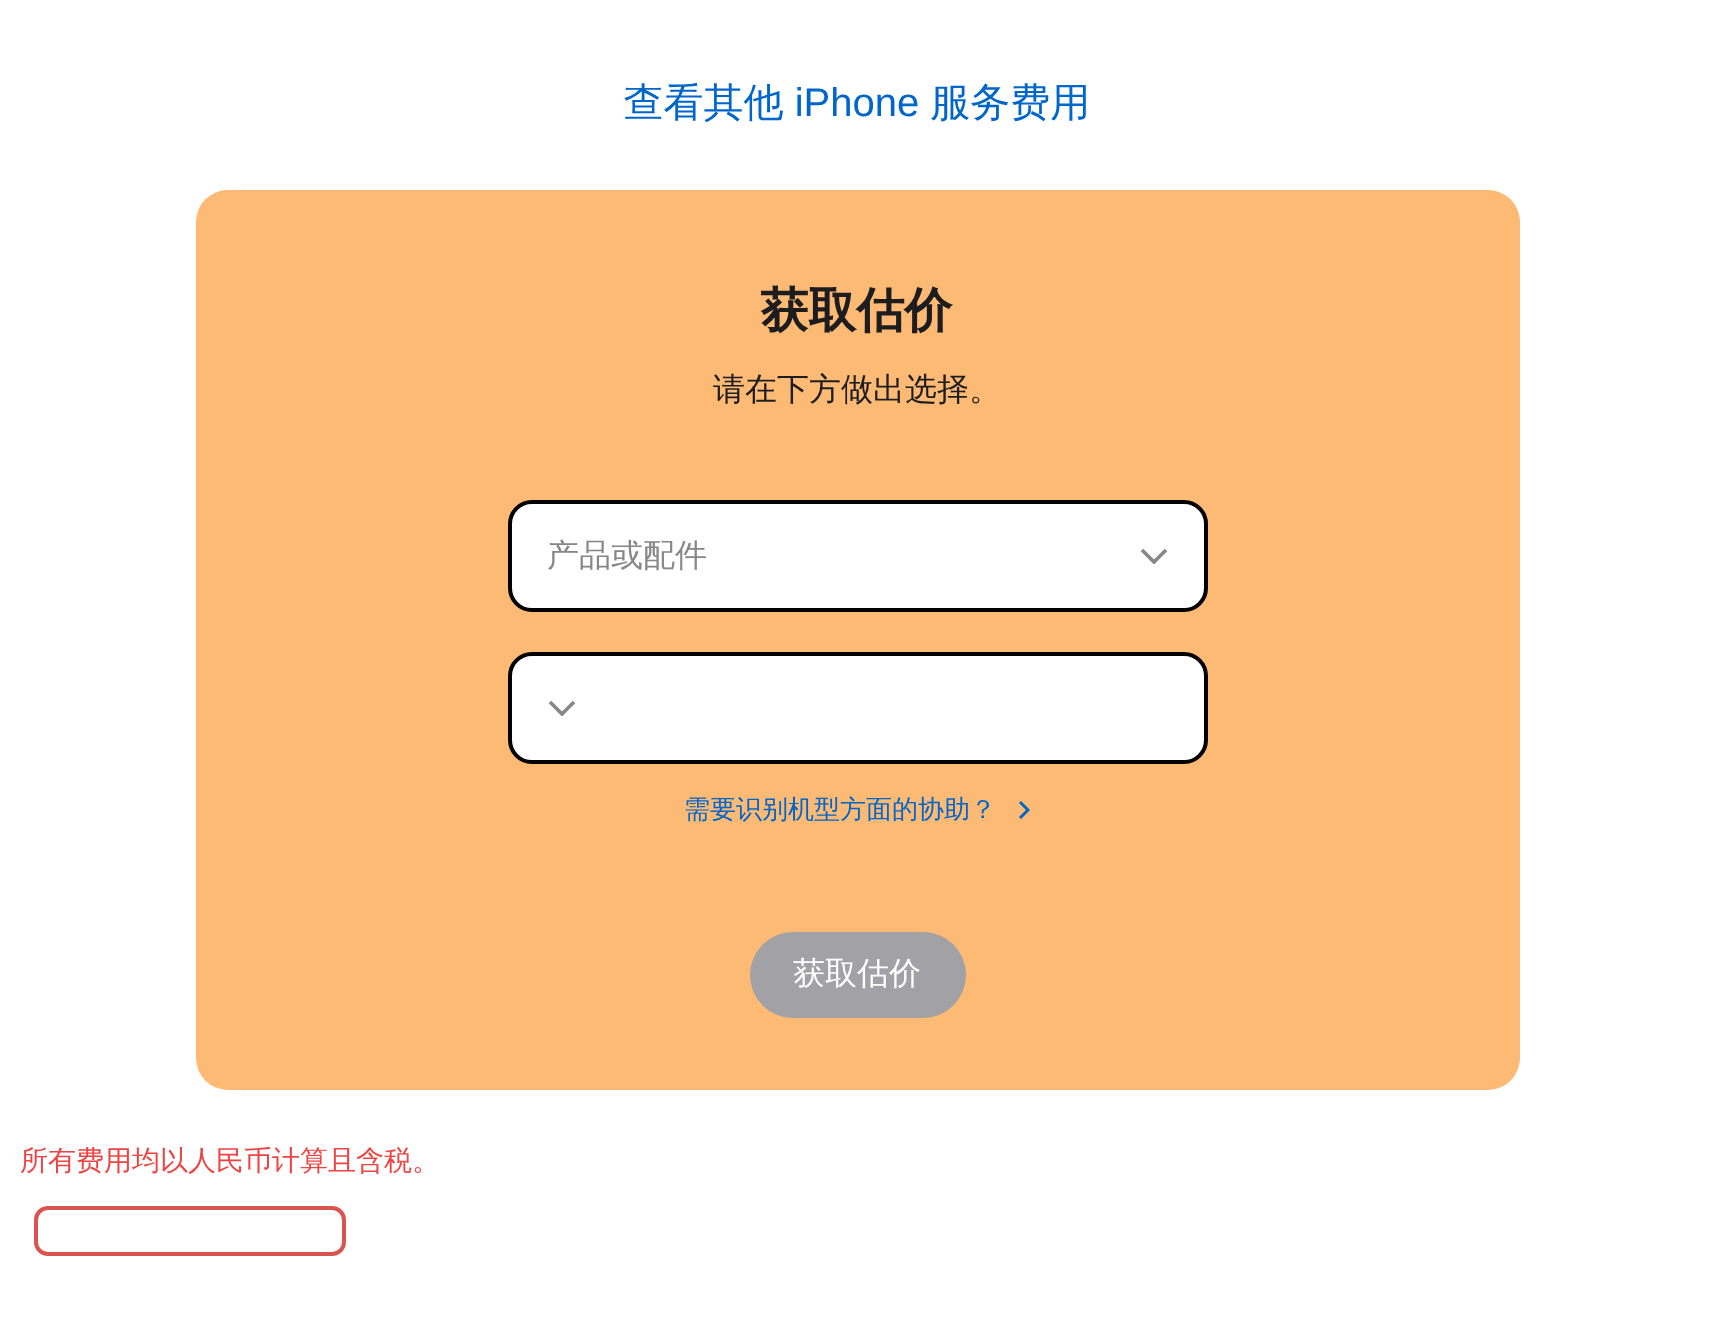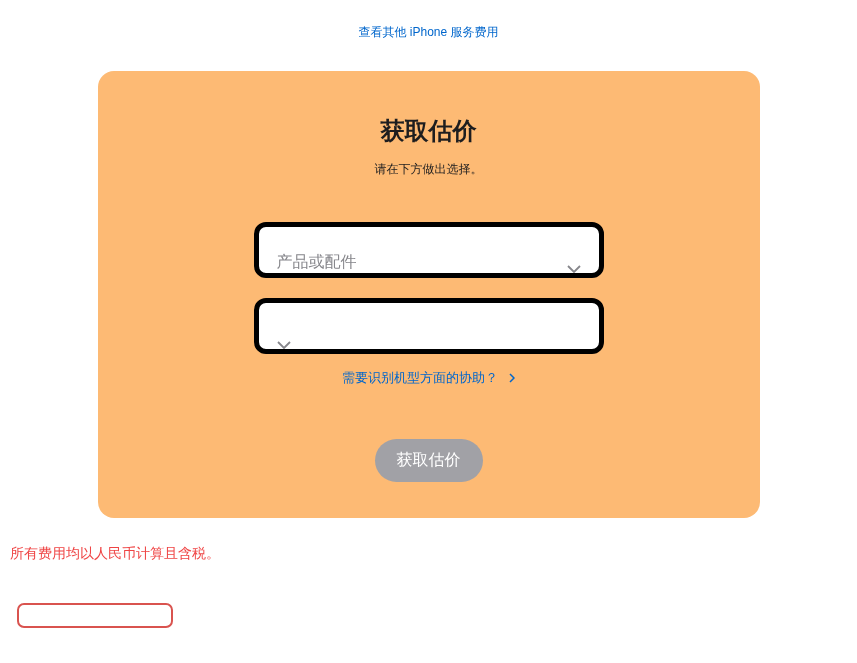--- a/index.html
+++ b/index.html
@@ -9,22 +9,22 @@
     }
     body {
       font-family: -apple-system, BlinkMacSystemFont, "Segoe UI", "Helvetica Neue", Arial, sans-serif;
       background: #ffffff;
       width: 857px;
       height: 663px;
       position: relative;
     }
     .top-link {
       text-align: center;
-      padding-top: 24px;
-      font-size: 12px;
+      padding-top: 38px;
+      font-size: 20px;
       color: #0066cc;
     }
     .top-link a {
       color: #0066cc;
       text-decoration: none;
     }
     .card {
       background: #fdba74;
       border-radius: 16px;
       width: 662px;
@@ -32,34 +32,34 @@
       padding: 44px 40px 36px;
       text-align: center;
     }
     .card-title {
       font-size: 24px;
       font-weight: 600;
       color: #1d1d1f;
       margin-bottom: 14px;
     }
     .card-subtitle {
-      font-size: 12px;
+      font-size: 16px;
       color: #1d1d1f;
       margin-bottom: 44px;
     }
     .select-box {
       position: relative;
       width: 350px;
       margin: 0 auto 20px;
       background: #ffffff;
-      border: 5px solid #000000;
+      border: 2px solid #000000;
       border-radius: 12px;
       height: 56px;
       display: flex;
-      align-items: flex-end;
+      align-items: center;
       padding: 0 18px;
       cursor: pointer;
     }
     .select-box:last-of-type {
       margin-bottom: 14px;
     }
     .select-placeholder {
       font-size: 16px;
       color: #86868b;
       flex: 1;

